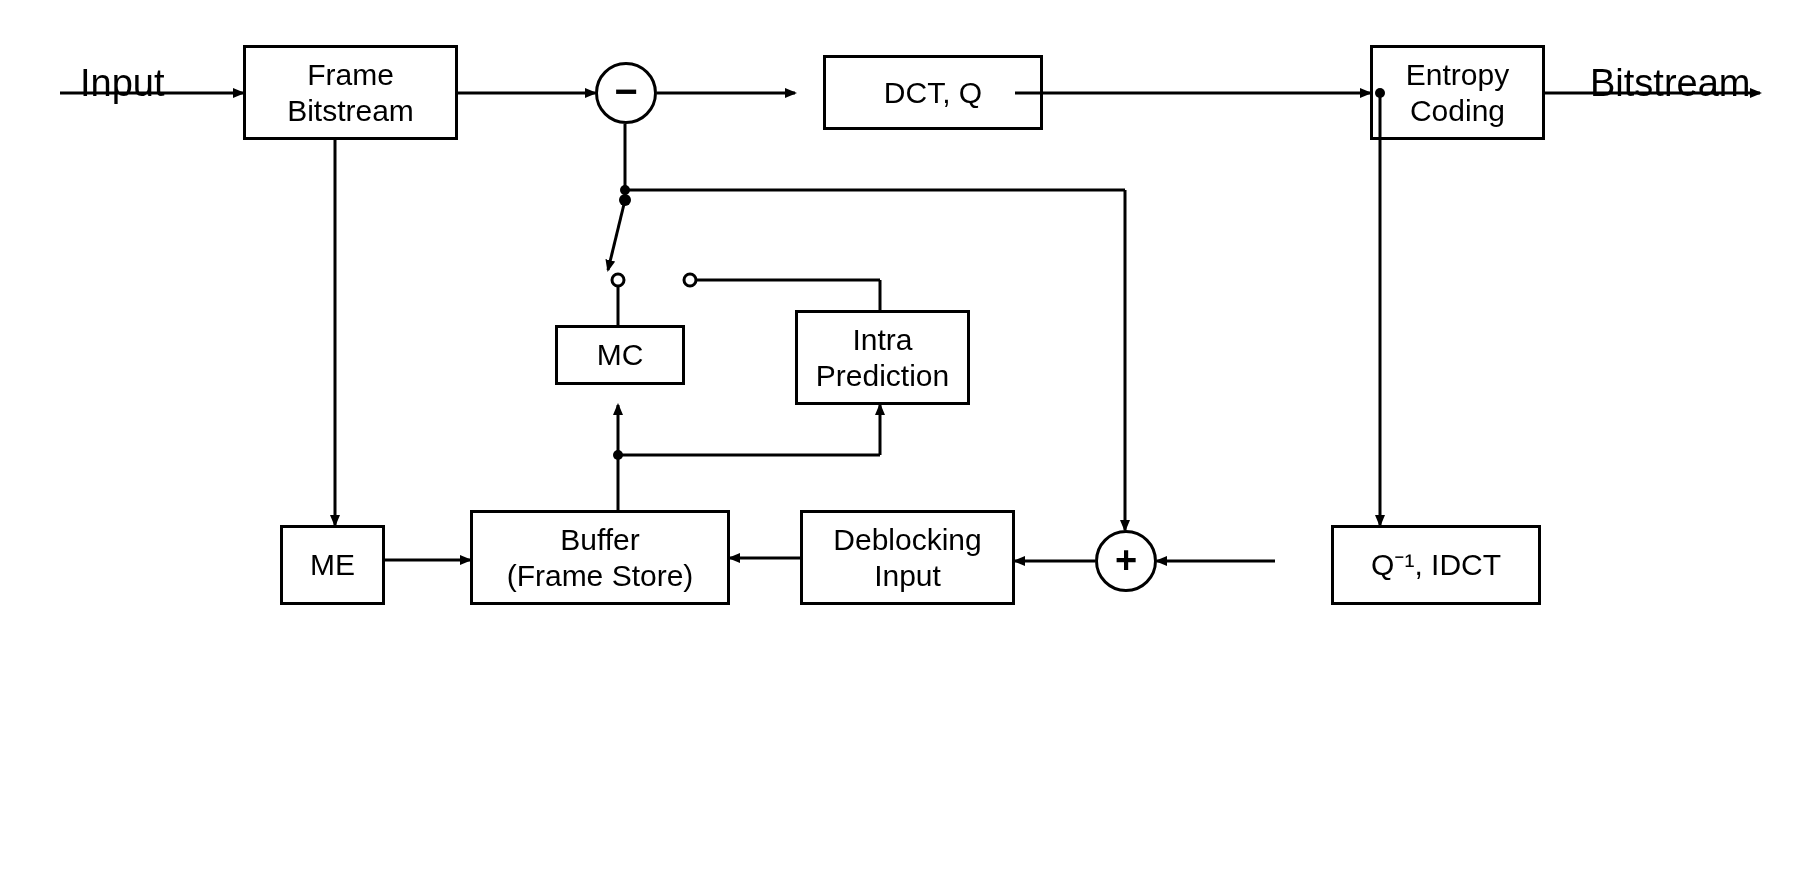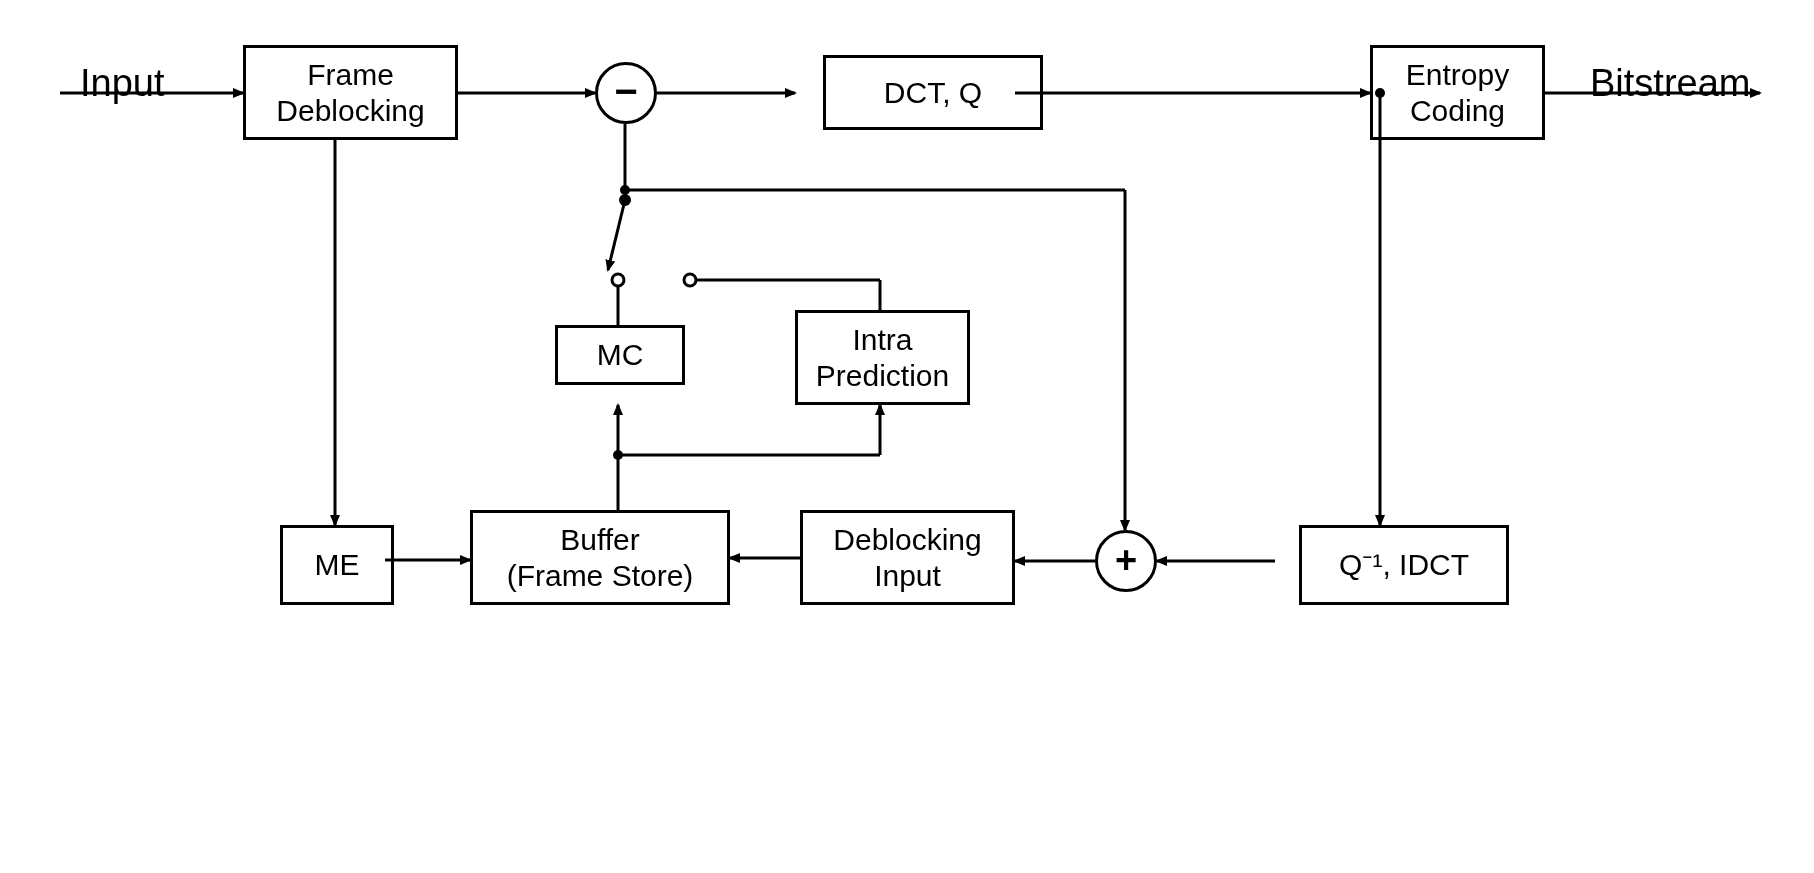--- a/index.html
+++ b/index.html
@@ -52,21 +52,21 @@
 </head>
 <body>
 
 <div class="canvas">
 
   <div class="label" style="left:80px; top:62px;">Input</div>
   <div class="label" style="left:1590px; top:62px;">Bitstream</div>
 
   <div class="box" style="left:243px; top:45px; width:215px; height:95px;">
     <span style="white-space:pre-line;">Frame
-Deblocking</span>
+Bitstream</span>
   </div>
 
   <div class="circle" style="left:595px; top:62px; width:62px; height:62px;">
     <span style="font-weight:bold; font-size:40px; margin-top:-4px;">−</span>
   </div>
 
   <div class="box" style="left:795px; top:55px; width:220px; height:75px;margin-left:28px;">
     <span>DCT, Q</span>
   </div>
 
@@ -77,39 +77,39 @@
 
   <div class="box" style="left:555px; top:325px; width:130px; height:60px;">
     <span>MC</span>
   </div>
 
   <div class="box" style="left:795px; top:310px; width:175px; height:95px;">
     <span style="white-space:pre-line;">Intra
 Prediction</span>
   </div>
 
-  <div class="box" style="left:280px; top:525px; width:114px; height:80px;">
+  <div class="box" style="left:280px; top:525px; width:105px; height:80px;">
     <span>ME</span>
   </div>
 
   <div class="box" style="left:470px; top:510px; width:260px; height:95px;">
     <span style="white-space:pre-line;">Buffer
 (Frame Store)</span>
   </div>
 
   <div class="box" style="left:800px; top:510px; width:215px; height:95px;">
     <span style="white-space:pre-line;">Deblocking
 Input</span>
   </div>
 
   <div class="circle" style="left:1095px; top:530px; width:62px; height:62px;">
     <span style="font-weight:bold; font-size:38px; margin-top:-2px;">+</span>
   </div>
 
-  <div class="box" style="left:1299px; top:525px; width:210px; height:80px;">
+  <div class="box" style="left:1331px; top:525px; width:210px; height:80px;">
     <span>Q⁻¹, IDCT</span>
   </div>
 
   <svg class="wires">
     <defs>
       <marker id="arrow" markerWidth="12" markerHeight="12" refX="10" refY="5" orient="auto" markerUnits="userSpaceOnUse">
         <path d="M0,0 L12,5 L0,10 Z" fill="#000"></path>
       </marker>
     </defs>
 

